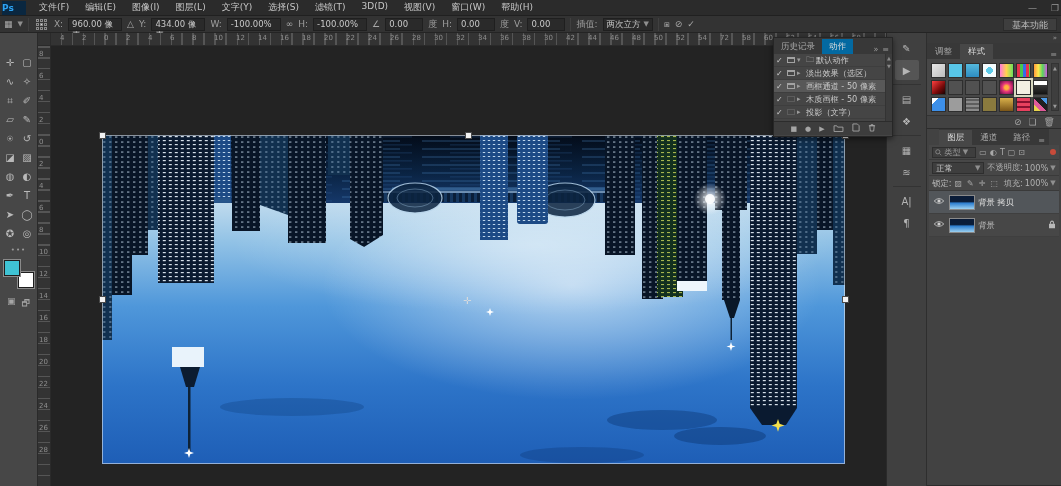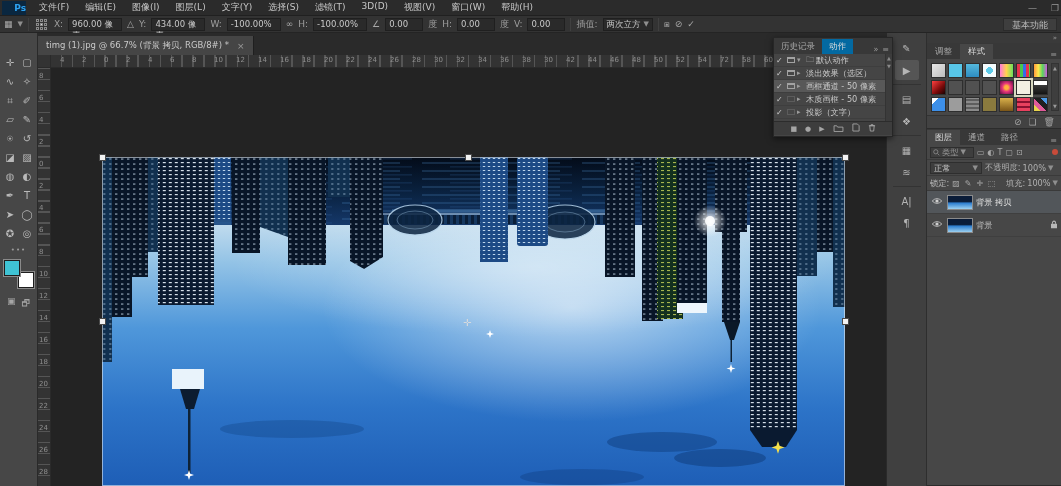--- a/index.html
+++ b/index.html
@@ -4,21 +4,21 @@
 <style>
   * { margin:0; padding:0; box-sizing:border-box; }
   html,body { width:1061px; height:486px; overflow:hidden; background:#232323;
     font-family:"DejaVu Sans", sans-serif; }
   #app { position:relative; width:1061px; height:486px; background:#2c2c2c; font-size:9px; color:#c2c2c2; }
 
   
   .menubar { position:absolute; left:0; top:0; width:1061px; height:16px; background:#2b2b2b;
     display:flex; align-items:center; border-bottom:1px solid #202020; }
   .ps-logo { display:inline-block; width:24px; height:14px; margin:0 6px 0 2px; background:#0a2740;
-    color:#2ea3f2; font-weight:bold; text-align:right; line-height:14px; font-size:9px; }
+    color:#2ea3f2; font-weight:bold; text-align:left; line-height:14px; font-size:9px; }
   #menu-items { display:flex; gap:2px; }
   .menu-item { padding:1px 7px; color:#c6c6c6; cursor:default; }
   .win-controls { margin-left:auto; display:flex; gap:14px; padding-right:2px; color:#9a9a9a; font-size:9px; }
 
   
   .optionsbar { position:absolute; left:0; top:16px; width:1061px; height:17px; background:#333333;
     border-bottom:1px solid #242424; display:flex; align-items:center; gap:5px; padding:0 4px; color:#9e9e9e; }
   .ob-sep { width:1px; height:13px; background:#262626; border-right:1px solid #404040; }
   .ob-box { background:#2a2a2a; border:1px solid #1f1f1f; color:#c8c8c8; height:13px; line-height:11px;
     padding:0 3px; font-size:8.5px; }
@@ -280,26 +280,20 @@
         <span class="swatch-fg" id="fg-swatch" style="background: rgb(63, 195, 212);"></span>
         <span class="swatch-bg" id="bg-swatch" style="background: rgb(255, 255, 255);"></span>
       </div>
       <div class="tb-bottom">
         <span>▣</span>
         <span>🗗</span>
       </div>
     </div>
 
     <div class="canvas-col">
-      <div class="tabbar">
-        <div class="doc-tab">
-          <span>timg (1).jpg @ 66.7% (背景 拷贝, RGB/8#) *</span>
-          <span class="close">×</span>
-        </div>
-      </div>
       <div class="canvas-area">
         <div class="ruler-corner"></div>
         <div class="ruler-h" id="ruler-h">
             <span class="rlab" style="left: 9px;">4</span>
             <span class="rlab" style="left: 31px;">2</span>
             <span class="rlab" style="left: 53px;">0</span>
             <span class="rlab" style="left: 75px;">2</span>
             <span class="rlab" style="left: 97px;">4</span>
             <span class="rlab" style="left: 119px;">6</span>
             <span class="rlab" style="left: 141px;">8</span>
@@ -540,21 +534,21 @@
                 <span>▼</span>
               </div>
           </div>
           <div class="styles-foot">
             <span>⊘</span>
             <span>❏</span>
             <span>🗑</span>
           </div>
         </div>
 
-        <div class="pgroup" style="flex:1;display:flex;flex-direction:column;">
+        <div class="pgroup" style="flex:1;display:flex;flex-direction:column;align-items:center;">
           <div class="ptabs">
             <span class="ptab active">图层</span>
             <span class="ptab">通道</span>
             <span class="ptab">路径</span>
             <span class="pmenu">≡</span>
           </div>
           <div class="layers-body">
             <div class="lrow filter-row">
               <span class="search-box">
                 <svg width="7" height="7" viewBox="0 0 10 10">

